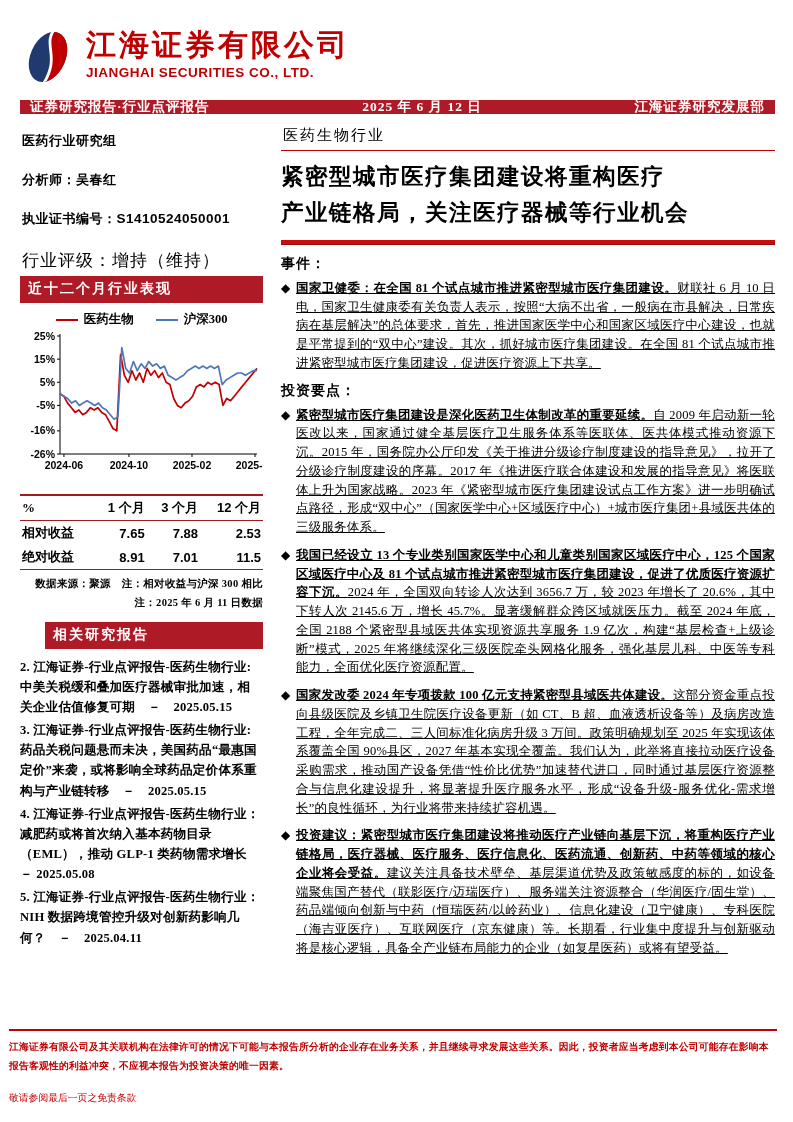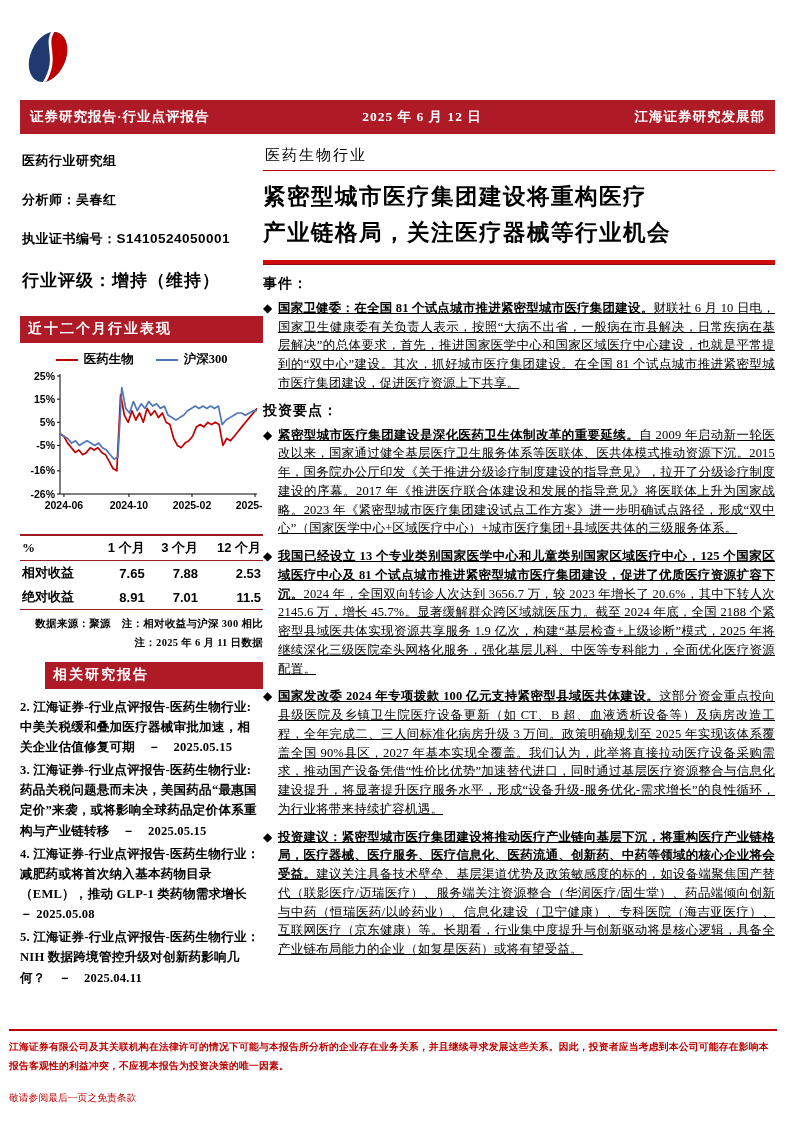--- a/index.html
+++ b/index.html
@@ -12,36 +12,36 @@
 
   
   .logo-row{display:flex;align-items:flex-start;gap:10px;height:66px;}
   .logo-mark{width:56px;height:62px;flex:0 0 auto;}
   .logo-text{display:flex;flex-direction:column;justify-content:flex-start;padding-top:2px;}
   .logo-cn{color:#c00000;font-size:30px;font-weight:bold;letter-spacing:3px;line-height:1.15;font-family:"DejaVu Serif",serif;}
   .logo-en{color:#c00000;font-size:13.5px;font-weight:bold;letter-spacing:.5px;font-family:"Liberation Sans","DejaVu Sans",sans-serif;margin-top:2px;}
 
   
   .band{
-    margin-top:8px;height:34px;background:#ae1b26;color:#fff;
+    margin-top:8px;height:14px;background:#ae1b26;color:#fff;
     display:flex;align-items:center;justify-content:space-between;
     padding:0 10px;font-size:13.5px;font-weight:bold;letter-spacing:1px;
   }
   .band > div{white-space:nowrap;}
 
   
-  .cols{display:flex;margin-top:10px;}
+  .cols{display:flex;gap:18px;margin-top:10px;}
   .left{width:243px;flex:0 0 auto;}
   .right{flex:1;min-width:0;}
 
   
   .meta{padding:8px 0 0 2px;}
   .meta-line{font-size:13px;font-weight:bold;margin-bottom:21px;letter-spacing:.5px;}
   .meta-line .num{font-family:"Liberation Sans","DejaVu Sans",sans-serif;font-size:13.5px;}
-  .rating{font-size:17px;font-weight:bold;letter-spacing:1px;margin:14px 0 24px 0;}
+  .rating{font-size:17px;font-weight:normal;letter-spacing:1px;margin:14px 0 4px 0;}
 
   .sec-bar{
     background:#ae1b26;color:#fff;font-size:14px;font-weight:bold;
     padding:4px 8px 5px 8px;letter-spacing:2px;
   }
   .legend{display:flex;justify-content:center;gap:22px;align-items:center;margin:8px 0 0 0;}
   .legend-item{display:flex;align-items:center;gap:6px;font-size:12.5px;font-weight:bold;}
   .swatch{width:22px;height:0;border-top-width:2px;border-top-style:solid;}
 
   .perf-table{width:100%;border-collapse:collapse;margin-top:10px;
@@ -85,20 +85,24 @@
           <clipPath id="lc">
               <ellipse cx="32" cy="35" rx="20" ry="30" transform="rotate(24 32 35)"></ellipse>
             </clipPath>
         </defs>
         <g clip-path="url(#lc)">
           <rect x="0" y="0" width="64" height="70" fill="#203a70"></rect>
           <path d="M42,0 C22,22 50,32 24,70 L64,70 L64,0 Z" fill="#c00000"></path>
           <path d="M42,0 C22,22 50,32 24,70" stroke="#ffffff" stroke-width="3.2" fill="none"></path>
         </g>
       </svg>
+    </div>
+    <div class="logo-text">
+      <div class="logo-cn">江海证券有限公司</div>
+      <div class="logo-en">JIANGHAI SECURITIES CO., LTD.</div>
     </div>
   </div>
 
   <div class="band">
     <div>证券研究报告·行业点评报告</div>
     <div>2025 年 6 月 12 日</div>
     <div>江海证券研究发展部</div>
   </div>
 
   <div class="cols">

